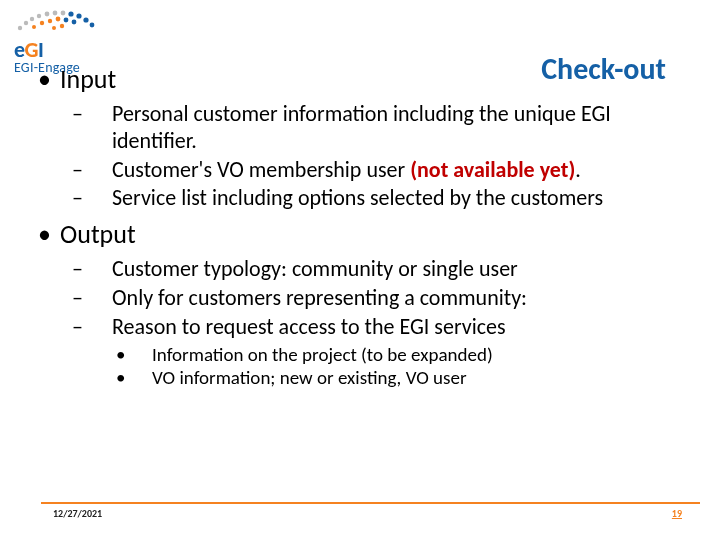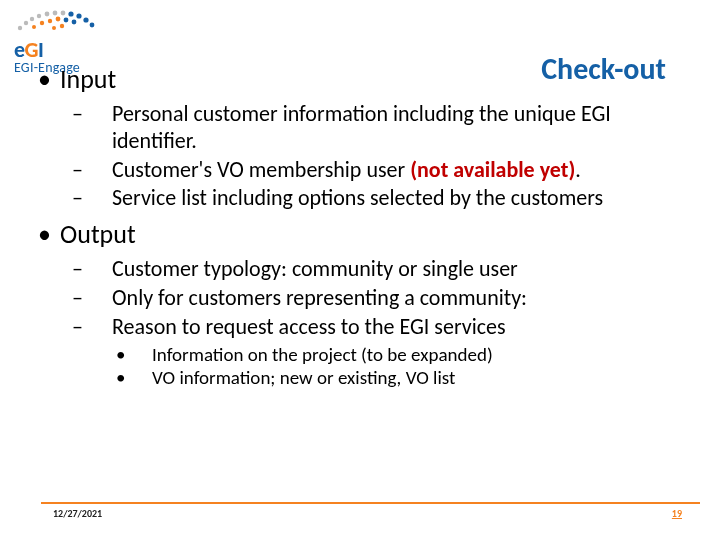--- a/index.html
+++ b/index.html
@@ -84,21 +84,21 @@
     <div class="b2"><span class="dash">–</span><span>Customer's VO membership user </span><span class="red-bold">(not available yet)</span><span>.</span></div>
     <div class="b2"><span class="dash">–</span><span>Service list including options selected by the customers</span></div>
 
     <div class="b1 sec-out"><span class="dot">•</span><span>Output</span></div>
 
     <div class="b2"><span class="dash">–</span><span>Customer typology: community or single user</span></div>
     <div class="b2"><span class="dash">–</span><span>Only for customers representing a community:</span></div>
     <div class="b2"><span class="dash">–</span><span>Reason to request access to the EGI services</span></div>
 
     <div class="b3"><span class="dot">•</span><span>Information on the project (to be expanded)</span></div>
-    <div class="b3"><span class="dot">•</span><span>VO information; new or existing, VO list</span></div>
+    <div class="b3"><span class="dot">•</span><span>VO information; new or existing, VO user</span></div>
 
   </div>
 
   <div class="footer">
     <div class="footer-line"></div>
     <div class="footer-date">12/27/2021</div>
     <div class="footer-page">19</div>
   </div>
 
 </div>

